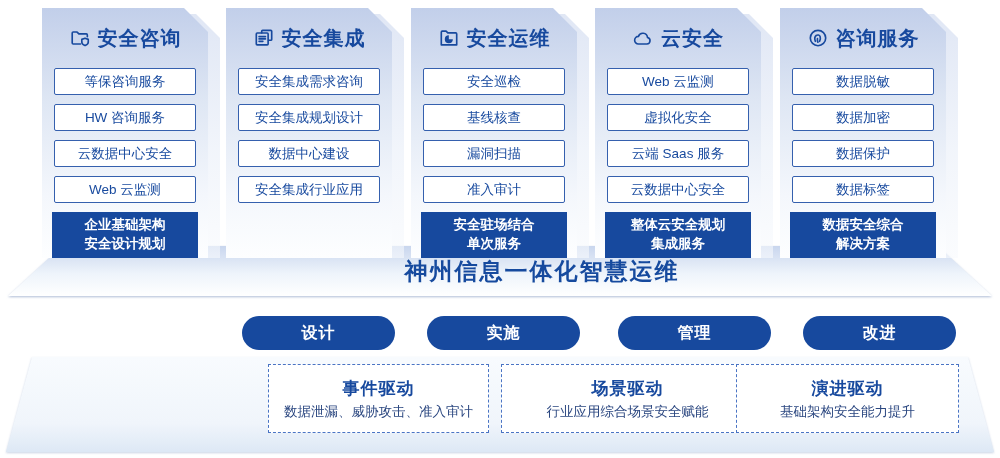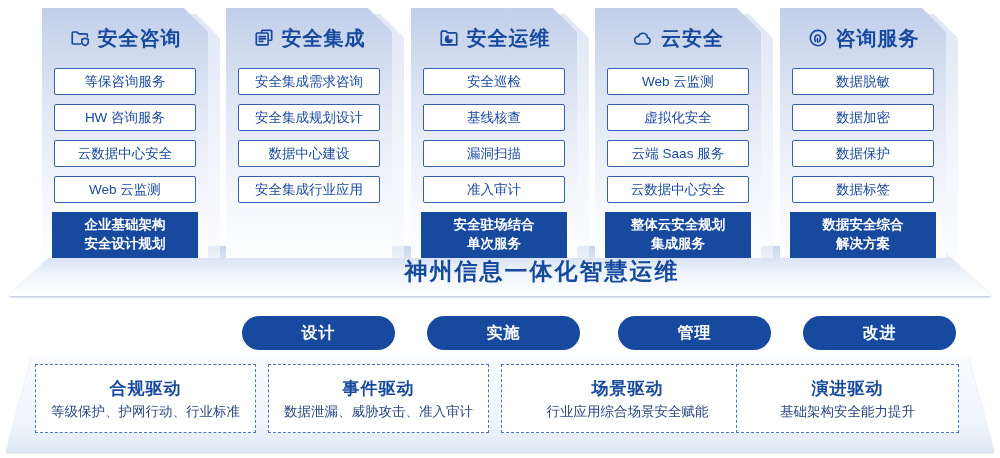--- a/index.html
+++ b/index.html
@@ -186,24 +186,20 @@
 
   <div class="pill" style="left:242px">设计</div>
   <div class="pill" style="left:427px">实施</div>
   <div class="pill" style="left:618px">管理</div>
   <div class="pill" style="left:803px">改进</div>
 
   <div class="platform-wrap">
     <div class="platform"></div>
   </div>
 
-  <div class="driver" style="left:35px;width:221px">
-    <div class="driver-title">合规驱动</div>
-    <div class="driver-desc">等级保护、护网行动、行业标准</div>
-  </div>
   <div class="driver" style="left:268px;width:221px">
     <div class="driver-title">事件驱动</div>
     <div class="driver-desc">数据泄漏、威胁攻击、准入审计</div>
   </div>
   <div class="driver" style="left:501px;width:253px">
     <div class="driver-title">场景驱动</div>
     <div class="driver-desc">行业应用综合场景安全赋能</div>
   </div>
   <div class="driver" style="left:736px;width:223px">
     <div class="driver-title">演进驱动</div>

